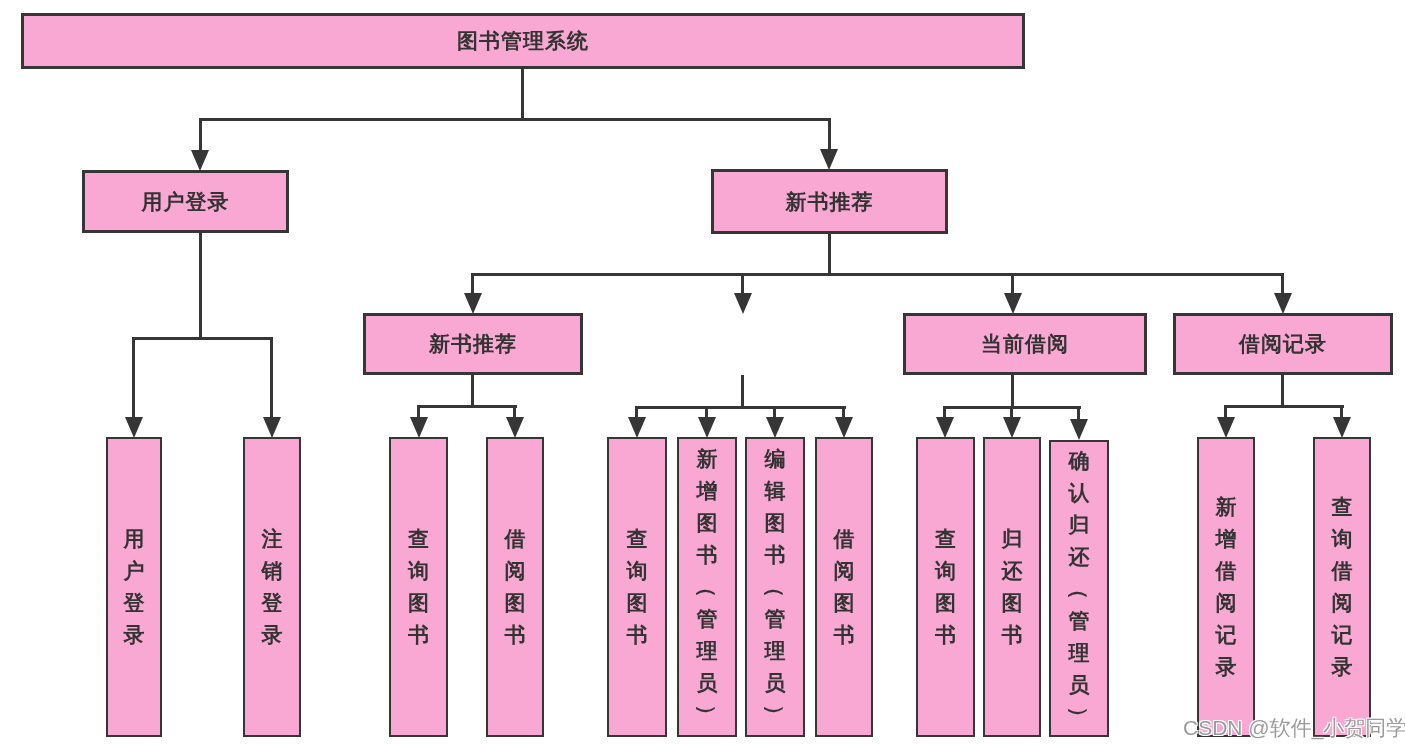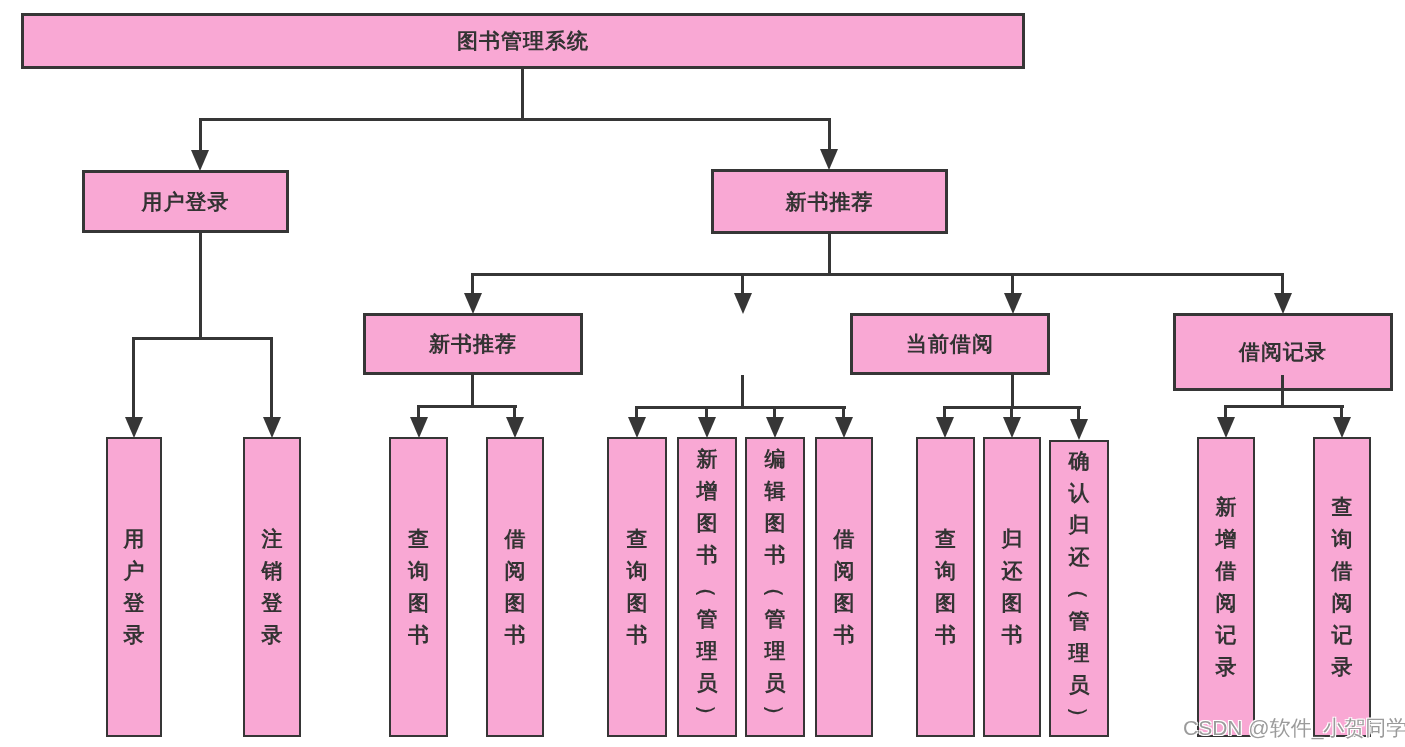--- a/index.html
+++ b/index.html
@@ -96,24 +96,24 @@
   <div class="vline" style="left:741px; top:273px; height:22px;"></div>
   <div class="arrowhead" style="left:734px; top:293px;"></div>
   <div class="vline" style="left:1011px; top:273px; height:22px;"></div>
   <div class="arrowhead" style="left:1004px; top:293px;"></div>
   <div class="vline" style="left:1281px; top:273px; height:22px;"></div>
   <div class="arrowhead" style="left:1274px; top:293px;"></div>
 
   <div class="box" style="left:363px; top:313px; width:220px; height:62px;">
     <span>新书推荐</span>
   </div>
-  <div class="box" style="left:850px; top:313px; width:200px; height:62px;">
+  <div class="box" style="left:903px; top:313px; width:244px; height:62px;">
     <span>当前借阅</span>
   </div>
-  <div class="box" style="left:1173px; top:313px; width:220px; height:78px;">
+  <div class="box" style="left:1173px; top:313px; width:220px; height:62px;">
     <span>借阅记录</span>
   </div>
 
   <div class="vline" style="left:471px; top:375px; height:32px;"></div>
   <div class="hline" style="left:417px; top:405px; width:100px;"></div>
   <div class="vline" style="left:417px; top:405px; height:14px;"></div>
   <div class="arrowhead" style="left:410px; top:417px;"></div>
   <div class="vline" style="left:513px; top:405px; height:14px;"></div>
   <div class="arrowhead" style="left:506px; top:417px;"></div>
 

